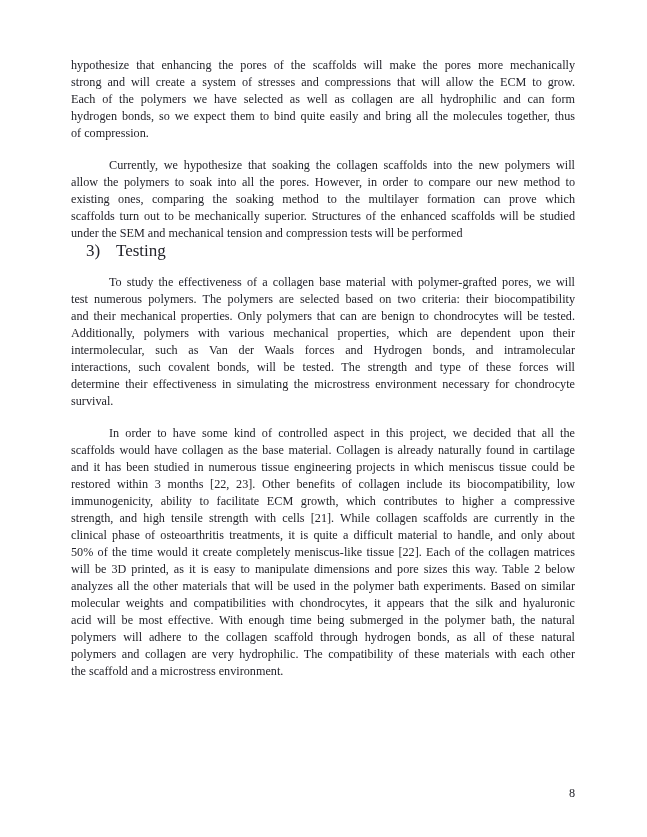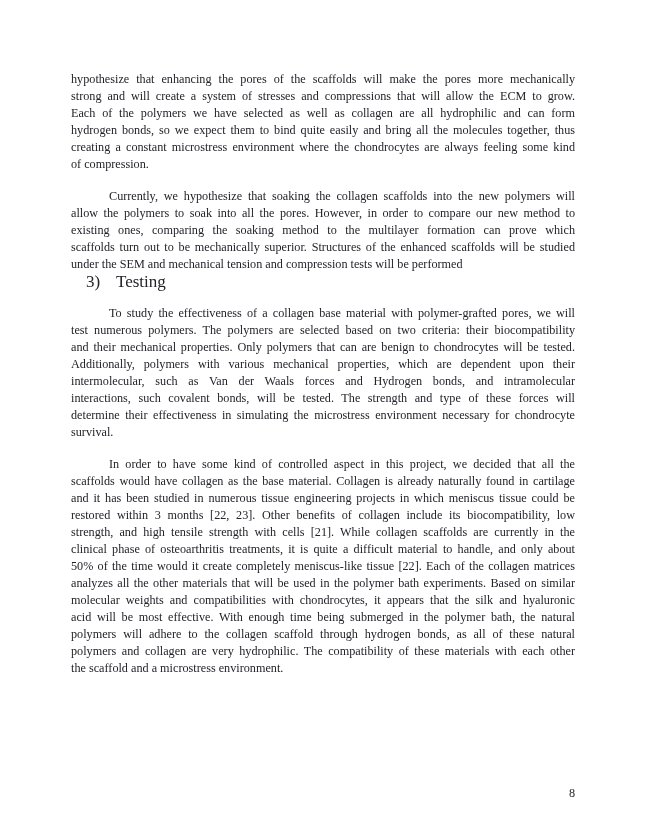--- a/index.html
+++ b/index.html
@@ -12,21 +12,21 @@
     width: 647px;
     height: 837px;
     background: #ffffff;
     font-family: "Liberation Serif", "DejaVu Serif", serif;
     color: #23232a;
     overflow: hidden;
   }
   .content {
     position: absolute;
     left: 71px;
-    top: 71px;
+    top: 57px;
     width: 504px;
   }
   .para {
     margin: 0;
     padding: 0;
   }
   .line {
     font-size: 12.2px;
     line-height: 17px;
     height: 17px;
@@ -67,21 +67,20 @@
 </head>
 <body>
 
 <div class="page">
   <div class="content">
       <div class="para">
         <div class="line">hypothesize that enhancing the pores of the scaffolds will make the pores more mechanically</div>
         <div class="line">strong and will create a system of stresses and compressions that will allow the ECM to grow.</div>
         <div class="line">Each of the polymers we have selected as well as collagen are all hydrophilic and can form</div>
         <div class="line">hydrogen bonds, so we expect them to bind quite easily and bring all the molecules together, thus</div>
-        <div class="line">creating a constant microstress environment where the chondrocytes are always feeling some kind</div>
         <div class="line last">of compression.</div>
       </div>
       <div class="para">
         <div class="line indent">Currently, we hypothesize that soaking the collagen scaffolds into the new polymers will</div>
         <div class="line">allow the polymers to soak into all the pores. However, in order to compare our new method to</div>
         <div class="line">existing ones, comparing the soaking method to the multilayer formation can prove which</div>
         <div class="line">scaffolds turn out to be mechanically superior. Structures of the enhanced scaffolds will be studied</div>
         <div class="line last">under the SEM and mechanical tension and compression tests will be performed</div>
       </div>
       <div class="list-line"><span class="list-num">3)</span><span>Testing</span></div>
@@ -93,23 +92,25 @@
         <div class="line">intermolecular, such as Van der Waals forces and Hydrogen bonds, and intramolecular</div>
         <div class="line">interactions, such covalent bonds, will be tested. The strength and type of these forces will</div>
         <div class="line">determine their effectiveness in simulating the microstress environment necessary for chondrocyte</div>
         <div class="line last">survival.</div>
       </div>
       <div class="para">
         <div class="line indent">In order to have some kind of controlled aspect in this project, we decided that all the</div>
         <div class="line">scaffolds would have collagen as the base material. Collagen is already naturally found in cartilage</div>
         <div class="line">and it has been studied in numerous tissue engineering projects in which meniscus tissue could be</div>
         <div class="line">restored within 3 months [22, 23]. Other benefits of collagen include its biocompatibility, low</div>
+        <div class="line">immunogenicity, ability to facilitate ECM growth, which contributes to higher a compressive</div>
         <div class="line">strength, and high tensile strength with cells [21]. While collagen scaffolds are currently in the</div>
         <div class="line">clinical phase of osteoarthritis treatments, it is quite a difficult material to handle, and only about</div>
         <div class="line">50% of the time would it create completely meniscus-like tissue [22]. Each of the collagen matrices</div>
+        <div class="line">will be 3D printed, as it is easy to manipulate dimensions and pore sizes this way. Table 2 below</div>
         <div class="line">analyzes all the other materials that will be used in the polymer bath experiments. Based on similar</div>
         <div class="line">molecular weights and compatibilities with chondrocytes, it appears that the silk and hyaluronic</div>
         <div class="line">acid will be most effective. With enough time being submerged in the polymer bath, the natural</div>
         <div class="line">polymers will adhere to the collagen scaffold through hydrogen bonds, as all of these natural</div>
         <div class="line">polymers and collagen are very hydrophilic. The compatibility of these materials with each other</div>
         <div class="line last">the scaffold and a microstress environment.</div>
       </div>
     </div>
   <div class="page-number">8</div>
 </div>

